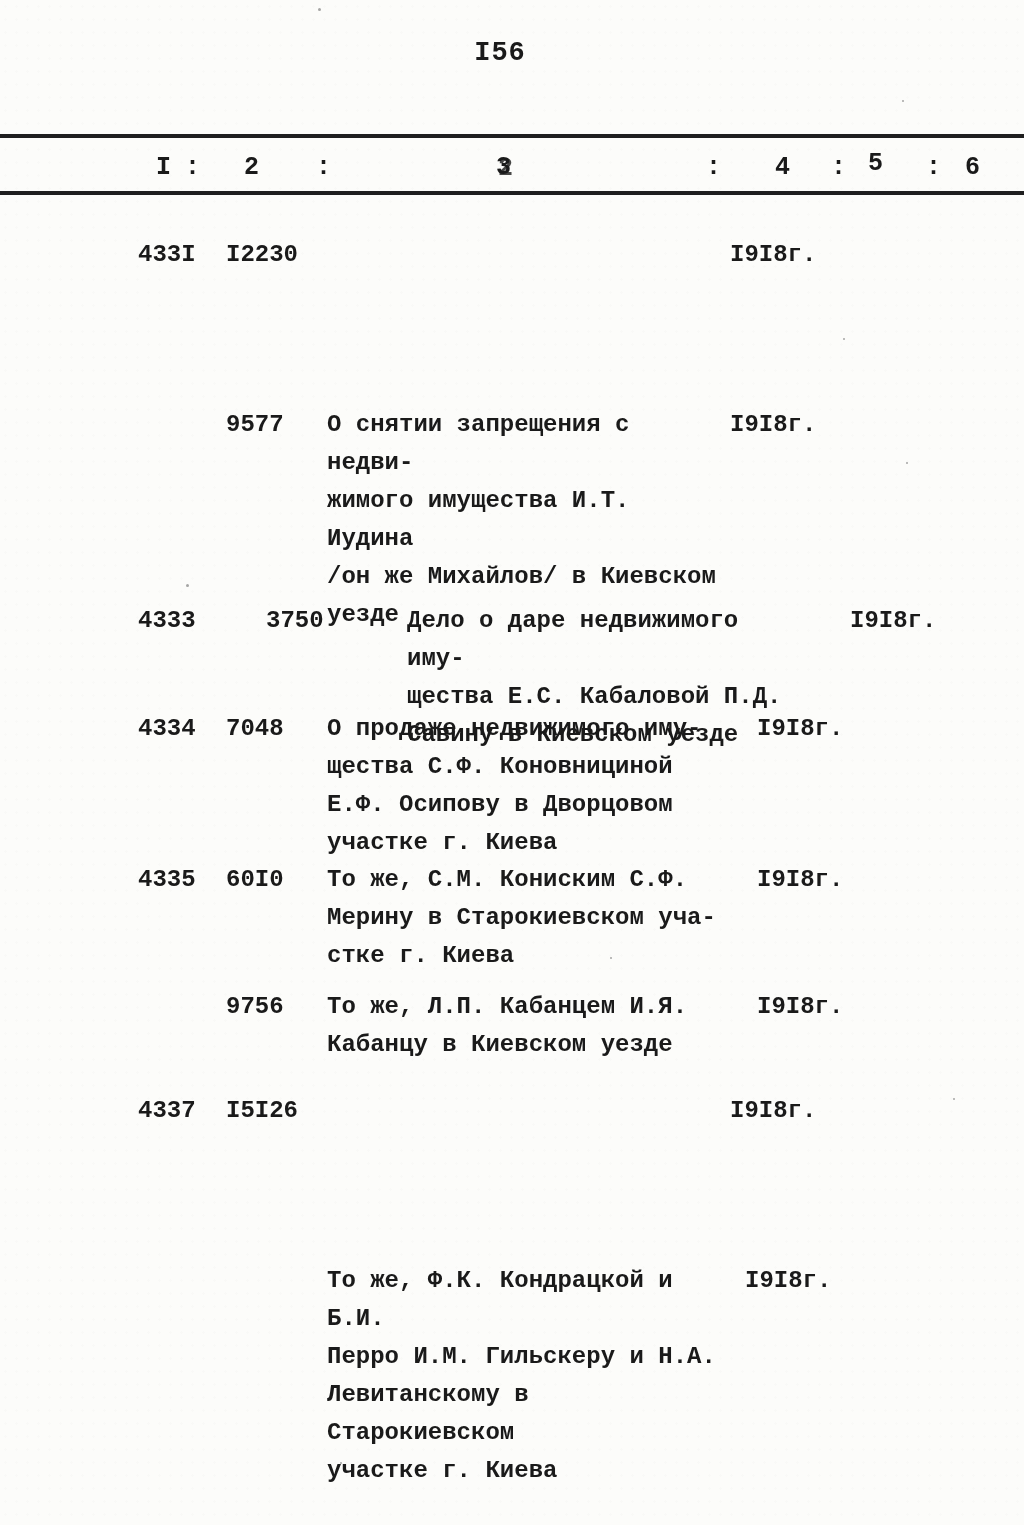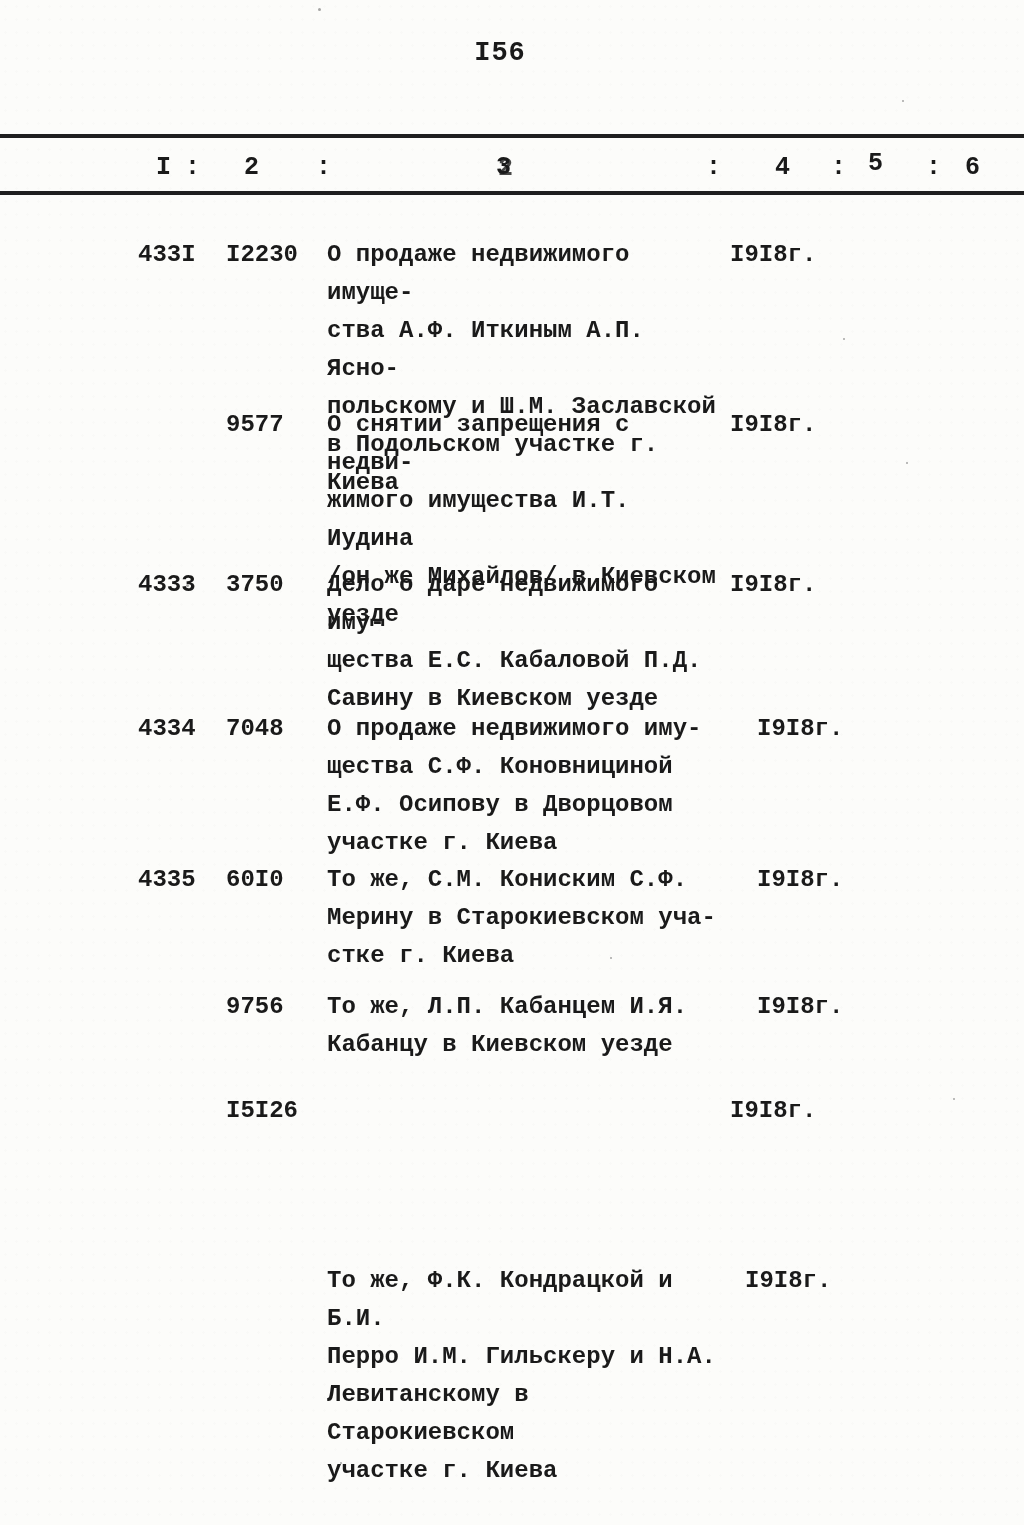--- a/index.html
+++ b/index.html
@@ -121,35 +121,31 @@
     <span class="hcell hs-5">:</span>
     <span class="hcell h-6">6</span>
   </div>
 
   <div class="rule rule-bottom"></div>
 
   <div id="entries">
       <div class="entry" style="top: 236px;">
     <span class="c-no">433I</span>
     <span class="c-file">I2230</span>
-    <span class="c-desc">О продаже недвижимого имуще-
-ства А.Ф. Иткиным А.П. Ясно-
-польскому и Ш.М. Заславской
-в Подольском участке г. Киева</span>
     <span class="c-year" style="padding-left: 0px;">I9I8г.</span>
   </div>
       <div class="entry" style="top: 406px;">
     <span class="c-file">9577</span>
     <span class="c-desc">О снятии запрещения с недви-
 жимого имущества И.Т. Иудина
 /он же Михайлов/ в Киевском
 уезде</span>
     <span class="c-year" style="padding-left: 0px;">I9I8г.</span>
   </div>
-      <div class="entry" style="top: 566px;">
+      <div class="entry" style="top: 602px; gap: 40px;">
     <span class="c-no">4333</span>
     <span class="c-file">3750</span>
     <span class="c-desc">Дело о даре недвижимого иму-
 щества Е.С. Кабаловой П.Д.
 Савину в Киевском уезде</span>
     <span class="c-year" style="padding-left: 0px;">I9I8г.</span>
   </div>
       <div class="entry" style="top: 710px;">
     <span class="c-no">4334</span>
     <span class="c-file">7048</span>
@@ -167,20 +163,21 @@
 стке г. Киева</span>
     <span class="c-year" style="padding-left: 27px;">I9I8г.</span>
   </div>
       <div class="entry" style="top: 988px;">
     <span class="c-file">9756</span>
     <span class="c-desc">То же, Л.П. Кабанцем И.Я.
 Кабанцу в Киевском уезде</span>
     <span class="c-year" style="padding-left: 27px;">I9I8г.</span>
   </div>
       <div class="entry" style="top: 1092px;">
+    <span class="c-no">4337</span>
     <span class="c-file">I5I26</span>
     <span class="c-year" style="padding-left: 0px;">I9I8г.</span>
   </div>
       <div class="entry" style="top: 1262px;">
     <span class="c-desc">То же, Ф.К. Кондрацкой и Б.И.
 Перро И.М. Гильскеру и Н.А.
 Левитанскому в Старокиевском
 участке г. Киева</span>
     <span class="c-year" style="padding-left: 15px;">I9I8г.</span>
   </div>

